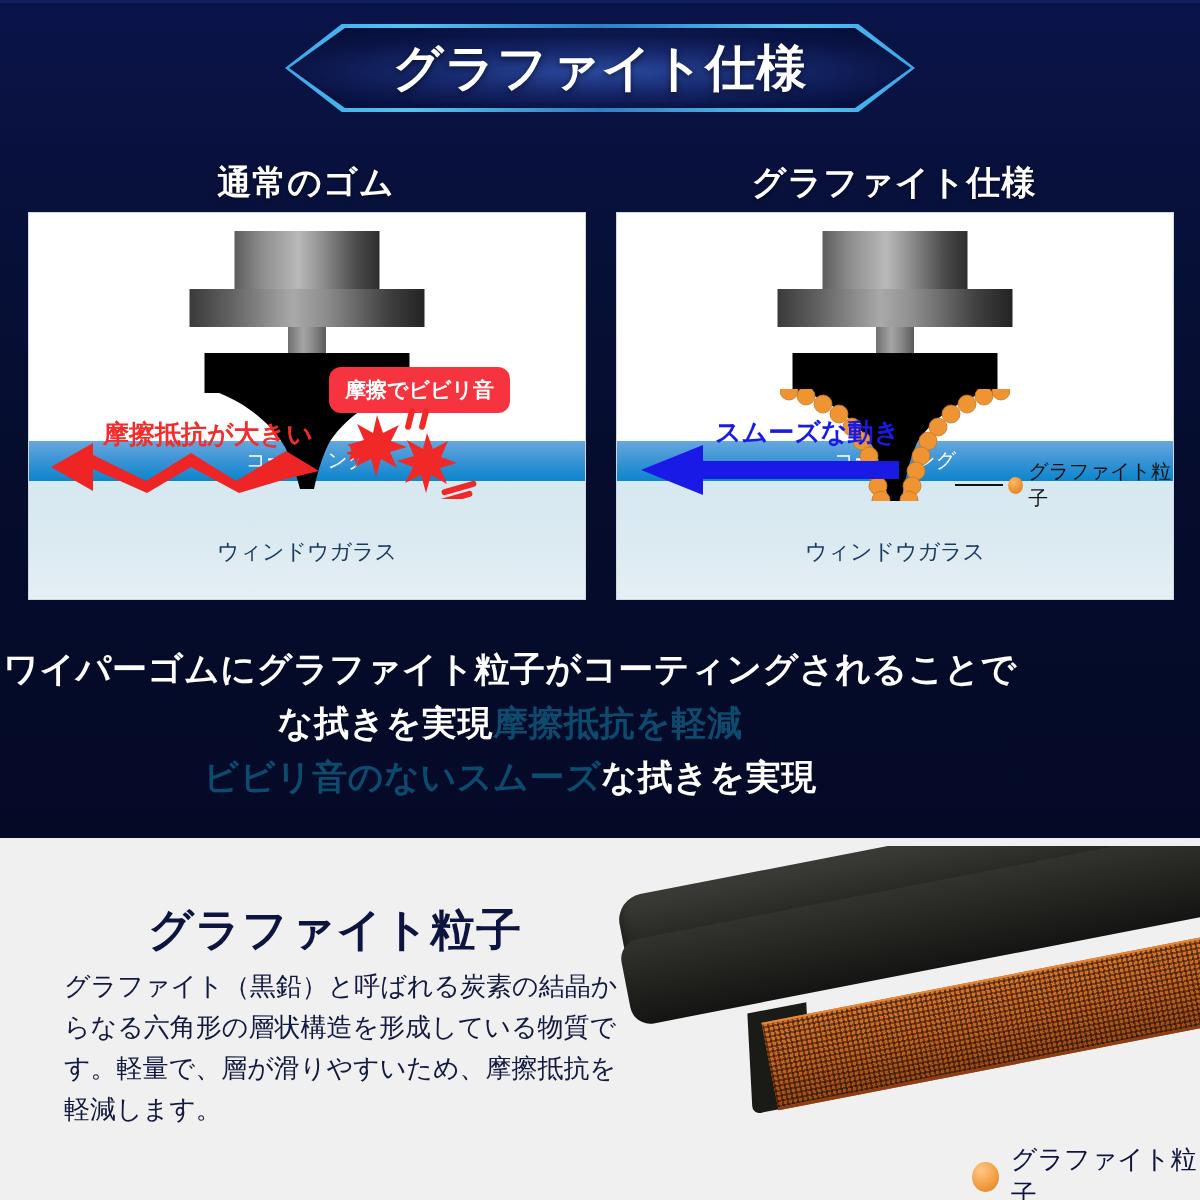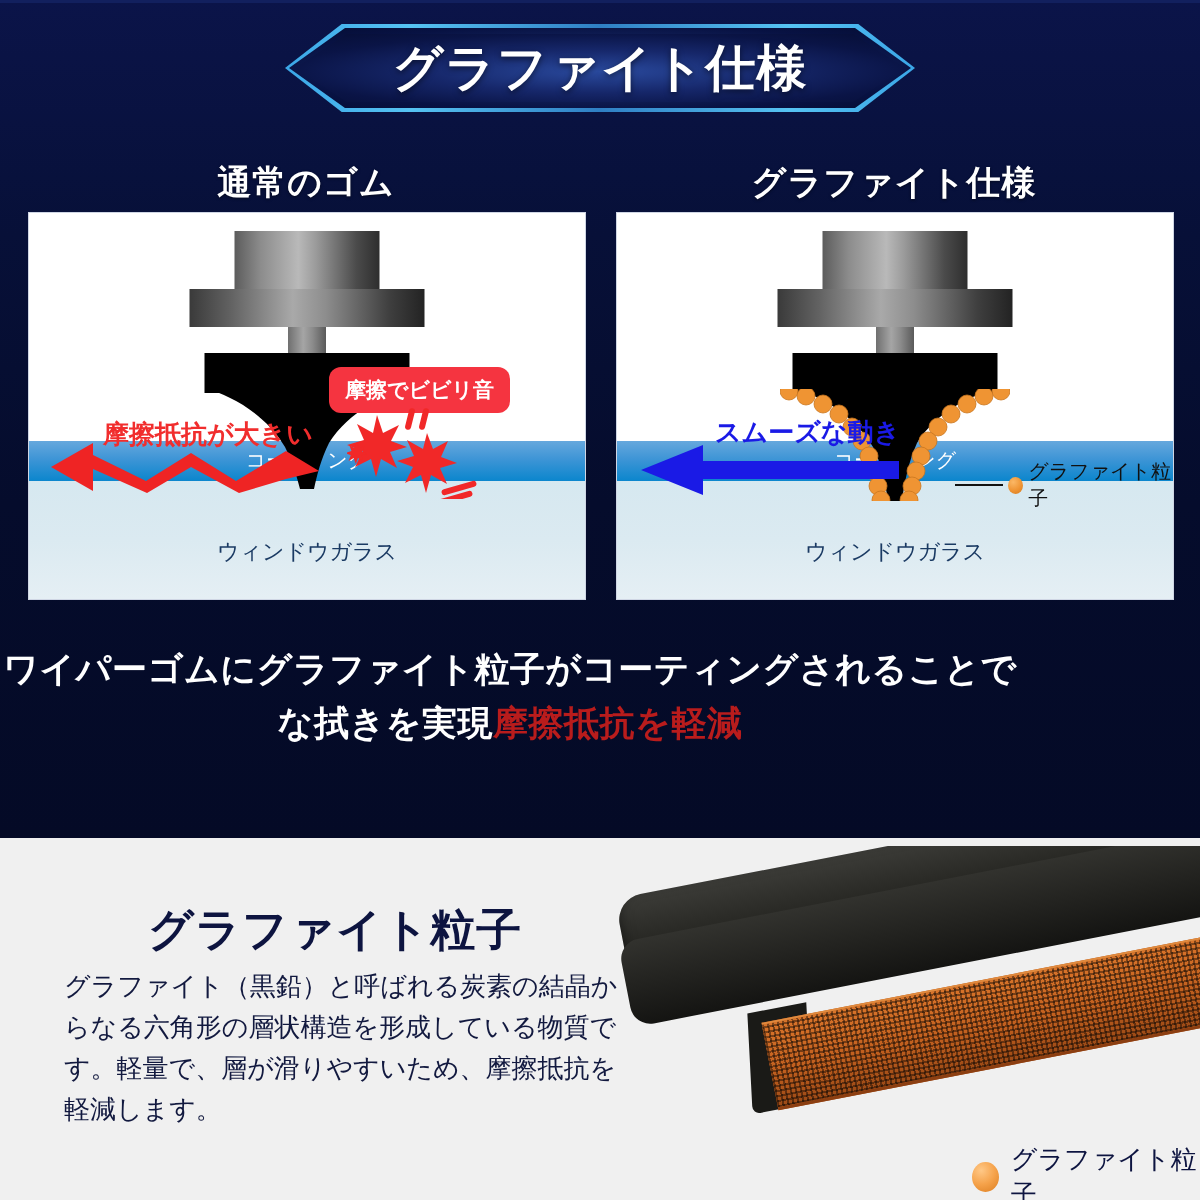--- a/index.html
+++ b/index.html
@@ -238,21 +238,21 @@
     left: 0;
     top: 642px;
     width: 1020px;
     text-align: center;
     color: #ffffff;
     font-size: 35px;
     font-weight: bold;
     line-height: 54px;
     letter-spacing: 0.5px;
   }
-  .desc .hl { color: #b91c1c; }
+  .desc .hl { color: #0c4a6e; }
 
   
   .bottom-section {
     position: absolute;
     left: 0; top: 838px;
     width: 1200px;
     height: 362px;
     background: #f0f0f0;
   }
   .bottom-heading {
@@ -467,20 +467,23 @@
       </div>
 
     </div>
   </div>
 
   <div class="desc">
     <div>ワイパーゴムにグラファイト粒子がコーティングされることで</div>
     <div>
       <span>な拭きを実現</span><span class="hl">摩擦抵抗を軽減</span>
     </div>
+    <div>
+      <span class="hl">ビビリ音のない</span><span class="hl">スムーズ</span><span>な拭きを実現</span>
+    </div>
   </div>
 
   <div class="bottom-section">
     <div class="bottom-heading">グラファイト粒子</div>
     <div class="bottom-body">グラファイト（黒鉛）と呼ばれる炭素の結晶からなる六角形の層状構造を形成している物質です。軽量で、層が滑りやすいため、摩擦抵抗を軽減します。</div>
   </div>
 
   <div class="photo">
     <div class="blade-body"></div>
     <div class="blade-body2"></div>

